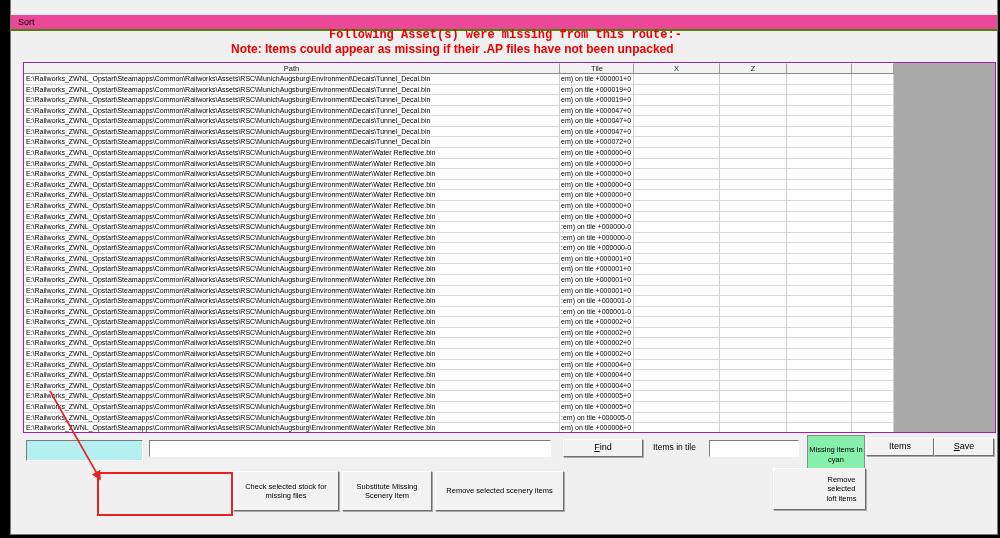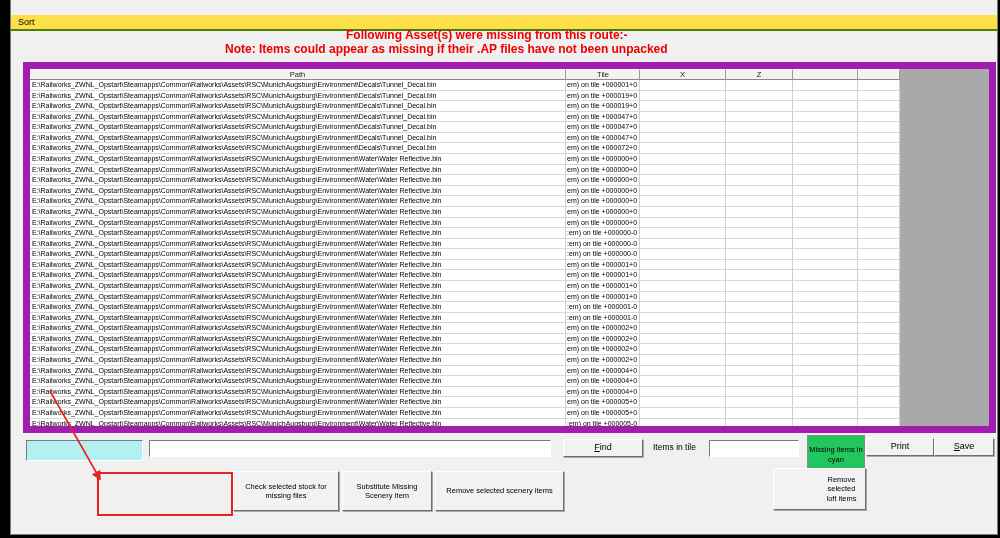--- a/index.html
+++ b/index.html
@@ -4,44 +4,44 @@
 <style>
   html,body{margin:0;padding:0;background:#000;}
   *{box-sizing:border-box;}
   body{font-family:"Liberation Sans","DejaVu Sans",sans-serif;}
   #stage{position:relative;width:1000px;height:538px;background:#000;overflow:hidden;}
   #window{position:absolute;left:10px;top:0;width:988px;height:535px;background:#f0f0f0;border:1px solid #7a7a7a;border-top:none;}
   
   #titlebar{position:absolute;left:0;top:16px;width:100%;height:15px;background:#4d7c0f;}
   #app-icon{position:absolute;left:7px;top:2px;width:11px;height:11px;}
   #title-text{position:absolute;left:22px;top:2px;font-size:9px;color:#000;}
-  #menubar{position:absolute;left:0;top:15px;width:100%;height:14px;background:#fde047;}
+  #menubar{position:absolute;left:0;top:15px;width:100%;height:14px;background:#ec4899;}
   .menu-item{position:absolute;left:4px;top:2px;font-size:9px;color:#000;padding:0 3px;}
   
   .notice{position:absolute;color:#ee0000;font-weight:bold;font-size:12px;white-space:nowrap;}
-  #notice1{left:335px;top:28px;}
-  #notice2{left:214px;top:42px;}
-  
-  #grid{position:absolute;left:12px;top:62px;width:973px;height:371px;background:#a9a9a9;border:7px solid #a21caf;overflow:hidden;}
+  #notice1{left:318px;top:28px;font-family:Liberation Mono, monospace;}
+  #notice2{left:220px;top:42px;}
+  
+  #grid{position:absolute;left:12px;top:62px;width:973px;height:371px;background:#a9a9a9;border:1px solid #a21caf;overflow:hidden;}
   #grid-header{display:flex;height:11px;width:870px;}
   .th{background:#f2f2f2;border-right:1px solid #9a9a9a;border-bottom:1px solid #8a8a8a;border-top:1px solid #fff;font-size:7.5px;line-height:10px;text-align:center;color:#222;overflow:hidden;white-space:nowrap;}
   .tr{display:flex;height:10.58px;width:870px;}
   .td{background:#fff;border-right:1px solid #cfcfcf;border-bottom:1px solid #d9d9d9;font-size:7px;line-height:9.5px;white-space:nowrap;overflow:hidden;color:#000;padding-left:2px;}
   .c0{width:536px;} .c1{width:74px;padding-left:1px;} .c2{width:86px;} .c3{width:67px;} .c4{width:65px;} .c5{width:42px;}
   
   .sunken{border-top:1px solid #7b7b7b;border-left:1px solid #7b7b7b;border-right:1px solid #fff;border-bottom:1px solid #fff;background:#fff;}
   #cyan-swatch{position:absolute;left:15px;top:440px;width:117px;height:21px;background:#b4f0f0;}
   #find-input{position:absolute;left:138px;top:440px;width:402px;height:17px;font-size:9px;padding:0 2px;outline:none;}
   #count-input{position:absolute;left:698px;top:440px;width:90px;height:17px;font-size:9px;padding:0 2px;outline:none;}
   .btn{position:absolute;background:#f2f2f2;border-top:1px solid #ffffff;border-left:1px solid #ffffff;border-right:1px solid #6e6e6e;border-bottom:1px solid #6e6e6e;box-shadow:1px 1px 0 #aaa;font-size:7.5px;color:#000;display:flex;align-items:center;justify-content:center;text-align:center;cursor:default;font-family:inherit;line-height:1.25;padding:1px 4px;}
   #btn-find{left:552px;top:439px;width:80px;height:18px;font-size:9px;}
   #btn-print{left:855px;top:438px;width:68px;height:18px;font-size:9px;}
   #btn-save{left:923px;top:438px;width:60px;height:18px;font-size:9px;}
   #items-label{position:absolute;left:642px;top:442px;font-size:8.5px;color:#000;}
-  #cyan-note{position:absolute;left:796px;top:435px;width:58px;height:39px;background:#22c55e;border:1px solid #8a8a8a;font-size:7.5px;line-height:1.3;display:flex;align-items:center;justify-content:center;text-align:center;color:#000;}
+  #cyan-note{position:absolute;left:796px;top:435px;width:58px;height:39px;background:#86efac;border:1px solid #8a8a8a;font-size:7.5px;line-height:1.3;display:flex;align-items:center;justify-content:center;text-align:center;color:#000;}
   #btn-dup{left:91px;top:477px;width:129px;height:34px;}
   #btn-check{left:222px;top:471px;width:106px;height:40px;}
   #btn-subst{left:331px;top:471px;width:90px;height:40px;}
   #btn-scenery{left:424px;top:471px;width:129px;height:40px;}
   #btn-loft{left:762px;top:468px;width:93px;height:42px;padding-left:48px;}
   
   #anno-rect{position:absolute;left:86px;top:472px;width:136px;height:44px;border:2px solid #e82222;pointer-events:none;}
   #anno-arrow{position:absolute;left:0;top:0;width:988px;height:535px;pointer-events:none;}
 </style>
 </head>
@@ -349,21 +349,21 @@
           </div>
         </div>
     </div>
 
     <div id="cyan-swatch" class="sunken" style="background:#b4f0f0;"></div>
     <input id="find-input" class="sunken" type="text" value="" style="">
     <button id="btn-find" class="btn"><u>F</u>ind</button>
     <span id="items-label">Items in tile</span>
     <input id="count-input" class="sunken" type="text" value="" style="">
     <div id="cyan-note">Missing items in cyan</div>
-    <button id="btn-print" class="btn">Print</button>
+    <button id="btn-print" class="btn">Items</button>
     <button id="btn-save" class="btn"><u>S</u>ave</button>
 
     <button id="btn-subst" class="btn">Substitute Missing Scenery Item</button>
     <button id="btn-check" class="btn">Check selected stock for missing files</button>
     <button id="btn-scenery" class="btn">Remove selected scenery items</button>
     <button id="btn-loft" class="btn">Remove selected loft items</button>
 
     <div id="anno-rect"></div>
     <svg id="anno-arrow">
       <defs>

